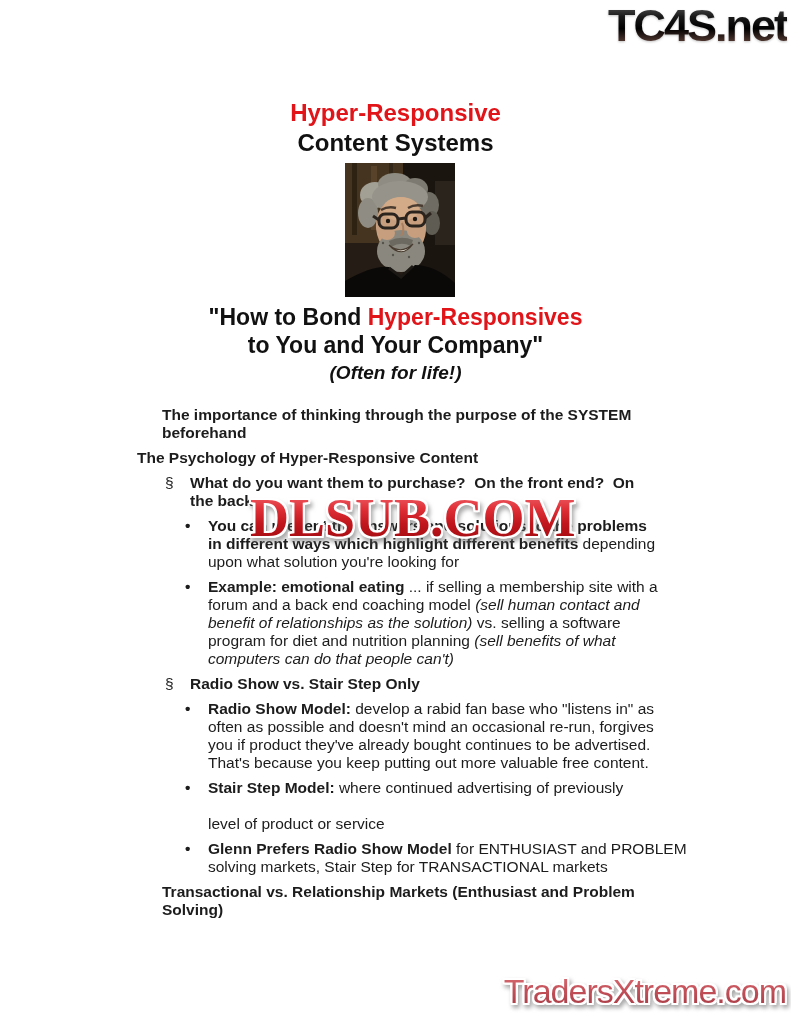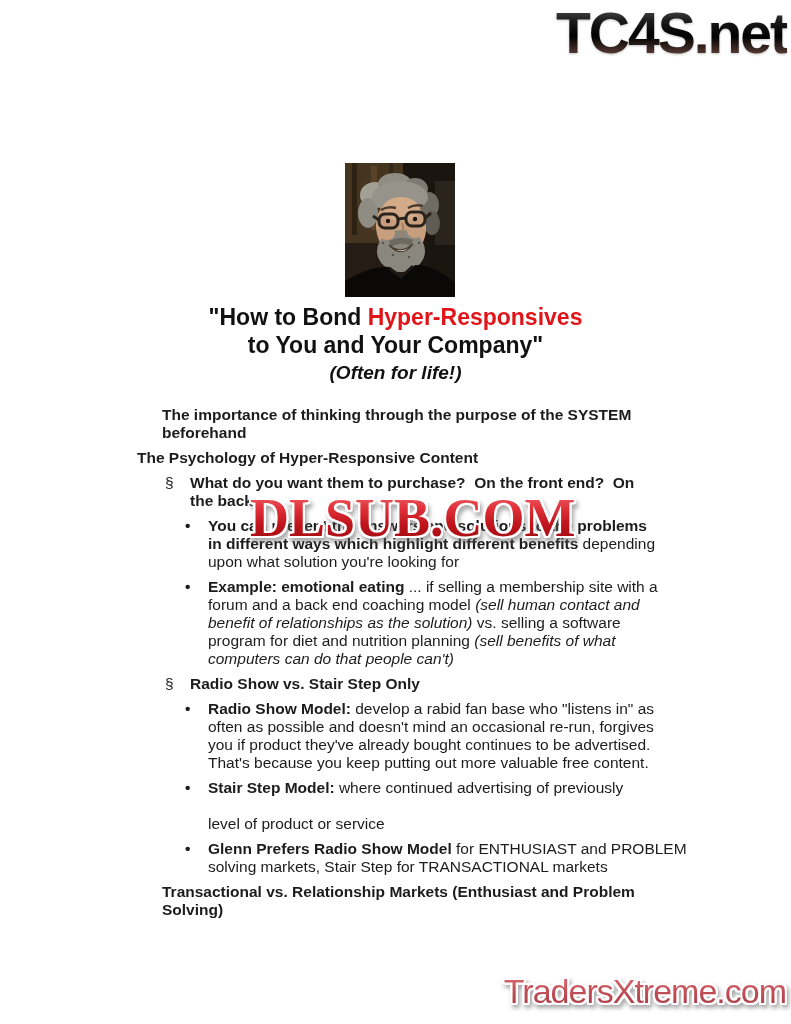--- a/index.html
+++ b/index.html
@@ -1,20 +1,20 @@
 <!DOCTYPE html>
 <html><head>
 <meta charset="utf-8">
 <style>
   html,body{margin:0;padding:0;background:#ffffff;}
   .page{position:relative;width:791px;height:1024px;background:#ffffff;overflow:hidden;
         font-family:"Liberation Sans",sans-serif;}
 
   
-  .tc4s{position:absolute;top:0px;right:4px;font-size:57px;font-weight:bold;letter-spacing:-2px;
+  .tc4s{position:absolute;top:0px;right:4px;font-size:45px;font-weight:bold;letter-spacing:-2px;
         background:linear-gradient(180deg,#6a6a6a 0%,#1a1a1a 32%,#000000 55%,#4a322c 78%,#92655a 100%);
         -webkit-background-clip:text;background-clip:text;color:transparent;
         filter:drop-shadow(0 1px 1px rgba(120,120,120,.45));}
 
   
   .title{position:absolute;top:98px;left:0;width:791px;text-align:center;
          font-size:24px;font-weight:bold;line-height:30px;color:#111;}
   .red{color:#e01419;}
 
   
@@ -58,20 +58,24 @@
                drop-shadow(0 2px 0 #ffffff) drop-shadow(0 -2px 0 #ffffff)
                drop-shadow(2px 3px 2px rgba(110,110,110,.6));}
 </style>
 </head>
 <body>
 
 <div class="page">
 
   <div class="tc4s">TC4S.net</div>
 
+  <div class="title">
+    <div class="red">Hyper-Responsive</div>
+    <div>Content Systems</div>
+  </div>
 
   <svg class="photo" viewBox="0 0 110 134" xmlns="http://www.w3.org/2000/svg">
     <rect width="110" height="134" fill="#241c15"></rect>
     <rect x="0" y="0" width="58" height="80" fill="#45341f"></rect>
     <rect x="7" y="0" width="5" height="72" fill="#2e2213"></rect>
     <rect x="26" y="3" width="6" height="64" fill="#58422a"></rect>
     <rect x="44" y="0" width="4" height="70" fill="#33271a"></rect>
     <rect x="58" y="0" width="52" height="134" fill="#1b1510"></rect>
     <rect x="90" y="18" width="20" height="64" fill="#2a241c"></rect>
     <ellipse cx="30" cy="32" rx="15" ry="13" fill="#a29f95"></ellipse>

